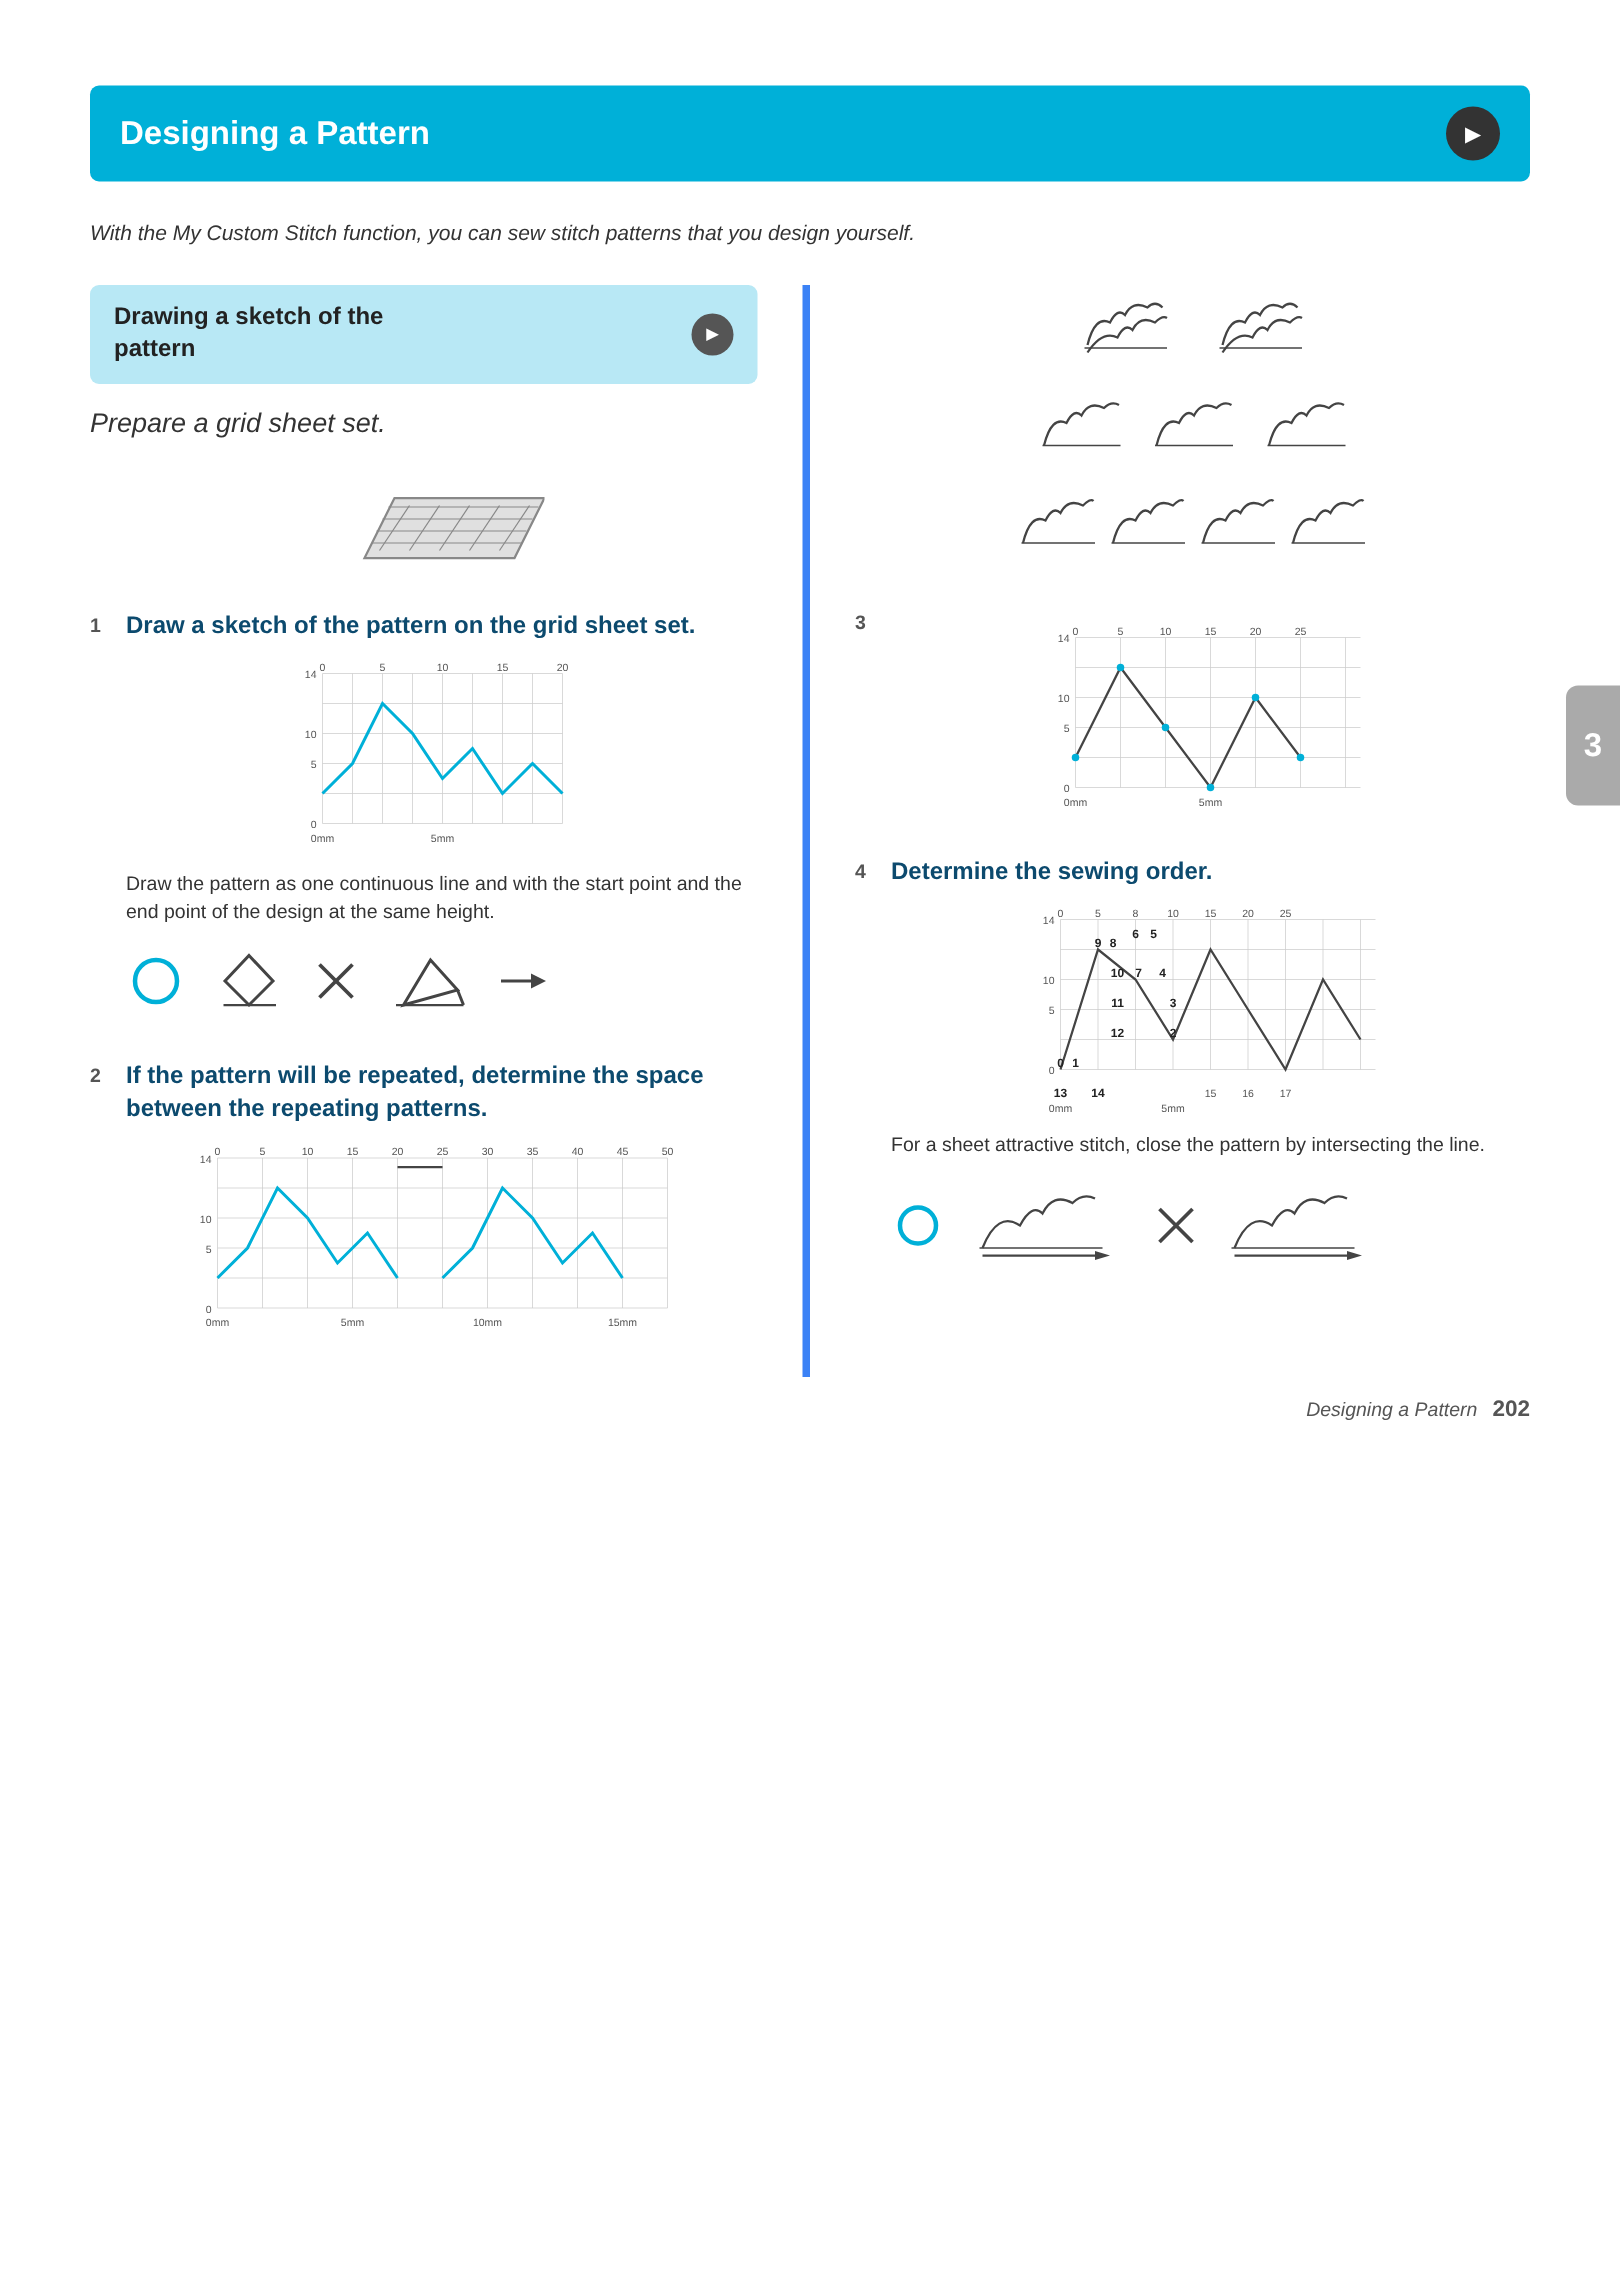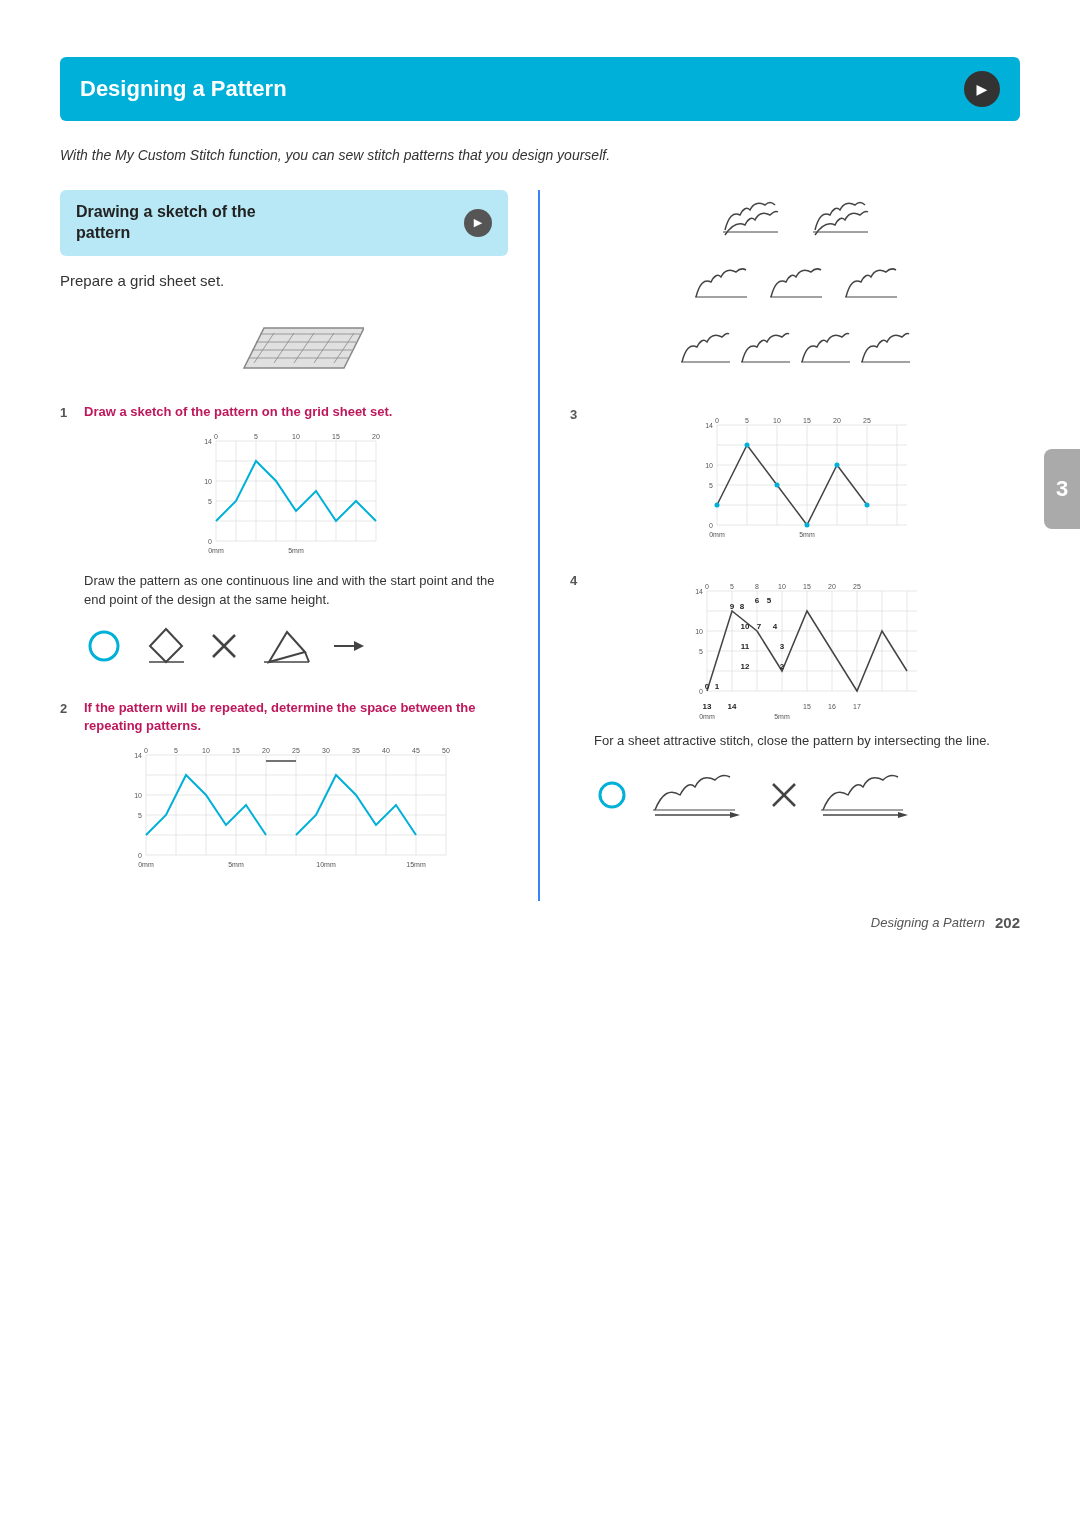--- a/index.html
+++ b/index.html
@@ -58,21 +58,21 @@
     }
 
     
     .two-col {
       display: flex;
       gap: 0;
     }
     .col-left {
       width: 50%;
       padding-right: 30px;
-      border-right: 2px solid #3b82f6;
+      border-right: 5px solid #3b82f6;
     }
     .col-right {
       width: 50%;
       padding-left: 30px;
     }
 
     
     .section-header {
       background: #b8e8f5;
       border-radius: 6px 6px 6px 6px;
@@ -99,23 +99,24 @@
       flex-shrink: 0;
       margin-left: 10px;
     }
     .section-arrow::after {
       content: '▶';
       color: #fff;
       font-size: 11px;
     }
 
     .prepare-text {
-      font-size: 15px;
+      font-size: 18px;
       color: #333;
       margin-bottom: 14px;
+      font-style: italic;
     }
 
     
     .grid-sheet-container {
       display: flex;
       justify-content: center;
       margin-bottom: 20px;
     }
     .grid-sheet-svg {
       width: 160px;
@@ -132,23 +133,23 @@
       font-size: 13px;
       font-weight: bold;
       color: #555;
       min-width: 14px;
       margin-top: 2px;
     }
     .step-content {
       flex: 1;
     }
     .step-label {
-      font-size: 13px;
+      font-size: 16px;
       font-weight: bold;
-      color: #be185d;
+      color: #0c4a6e;
       margin-bottom: 10px;
       line-height: 1.4;
     }
     .step-desc {
       font-size: 13px;
       color: #333;
       line-height: 1.5;
       margin-bottom: 12px;
     }
 
@@ -483,20 +484,21 @@
               <text x="20" y="122" font-size="7" fill="#555" text-anchor="middle">0mm</text>
               <text x="110" y="122" font-size="7" fill="#555" text-anchor="middle">5mm</text>
             </svg>
           </div>
         </div>
       </div>
 
       <div class="step" style="margin-top:16px;">
         <span class="step-number">4</span>
         <div class="step-content">
+          <p class="step-label">Determine the sewing order.</p>
 
           <div class="chart-container">
             <svg width="240" height="140" viewBox="0 0 240 140" xmlns="http://www.w3.org/2000/svg">
               <g stroke="#ccc" stroke-width="0.5">
                 <line x1="20" y1="10" x2="230" y2="10"></line>
                 <line x1="20" y1="30" x2="230" y2="30"></line>
                 <line x1="20" y1="50" x2="230" y2="50"></line>
                 <line x1="20" y1="70" x2="230" y2="70"></line>
                 <line x1="20" y1="90" x2="230" y2="90"></line>
                 <line x1="20" y1="110" x2="230" y2="110"></line>

